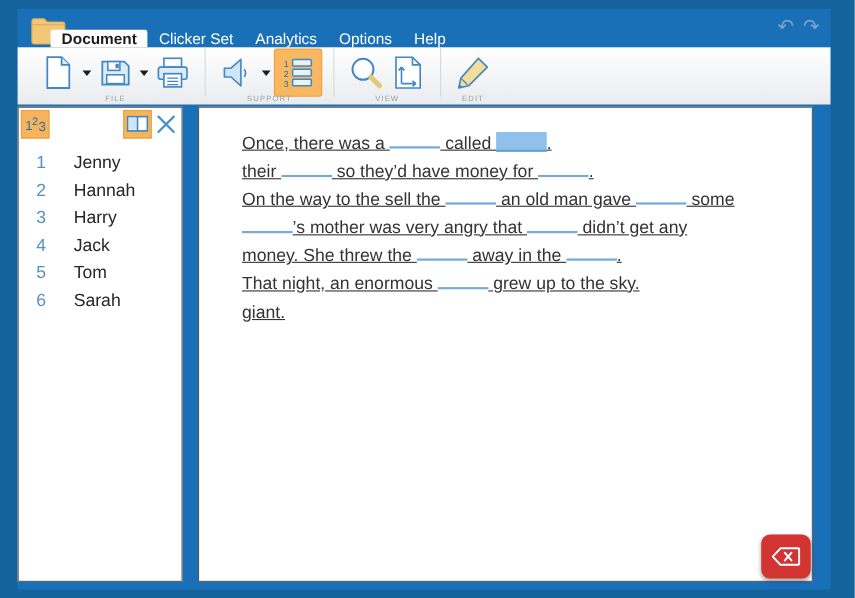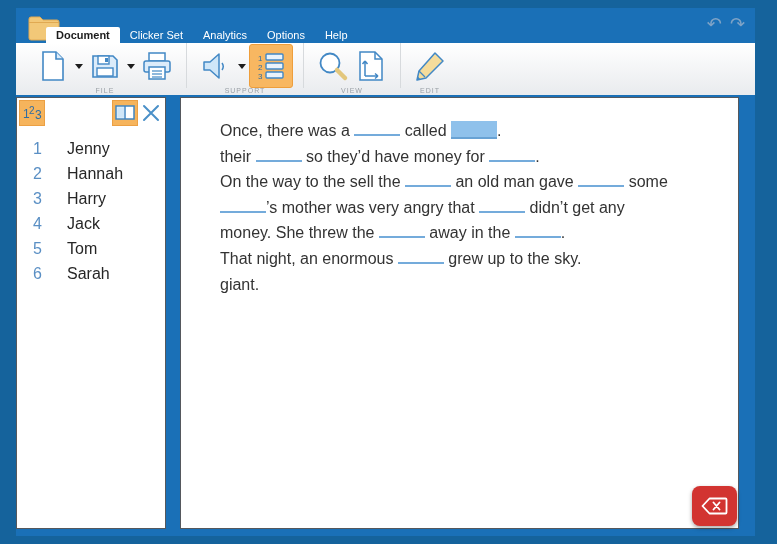--- a/index.html
+++ b/index.html
@@ -18,21 +18,21 @@
   .undo-redo {
     position:absolute; right:10px; top:7px; display:flex; gap:8px;
     color:#7fa3c6; font-size:18px; line-height:18px;
   }
   .undo-redo span { cursor:default; }
   .menu-row {
     position:absolute; left:0; top:19px; right:0; height:16px;
     display:flex; padding-left:30px; align-items:flex-end;
   }
   .menu-tab {
-    color:#ffffff; font-size:11px; line-height:16px; padding:0 10px;
+    color:#ffffff; font-size:14px; line-height:16px; padding:0 10px;
     white-space:nowrap; cursor:default;
   }
   .menu-tab.active {
     background:#ffffff; color:#1c1c1c; font-weight:bold;
     border-radius:2px 2px 0 0;
   }
   
   .toolbar {
     position:absolute; left:0; top:35px; right:0; height:52px;
     background:linear-gradient(#ffffff, #e9ebee);
@@ -82,21 +82,21 @@
   }
   .item-num { width:20px; margin-left:16px; color:#5a8fc4; text-align:left; }
   .item-name { margin-left:14px; color:#262626;text-align:right; }
   
   .document {
     position:absolute; left:164px; top:89px; width:559px; height:432px;
     background:#ffffff; border:1px solid #55585d; box-sizing:border-box;
   }
   .doc-text {
     position:absolute; left:39px; top:20px; right:28px;
-    font-size:16px; line-height:25.6px; color:#333333;
+    font-size:16px; line-height:25.6px; color:#333333;text-decoration:underline;
   }
   .doc-line { white-space:normal; }
   .blank {
     display:inline-block; width:46px; height:12px;
     border-bottom:2px solid #74abdb; vertical-align:baseline;
   }
   .blank.highlight {
     height:16px; background:#8fc1eb; border-bottom:2px solid #68a2d4;
     vertical-align:-3px;
   }

